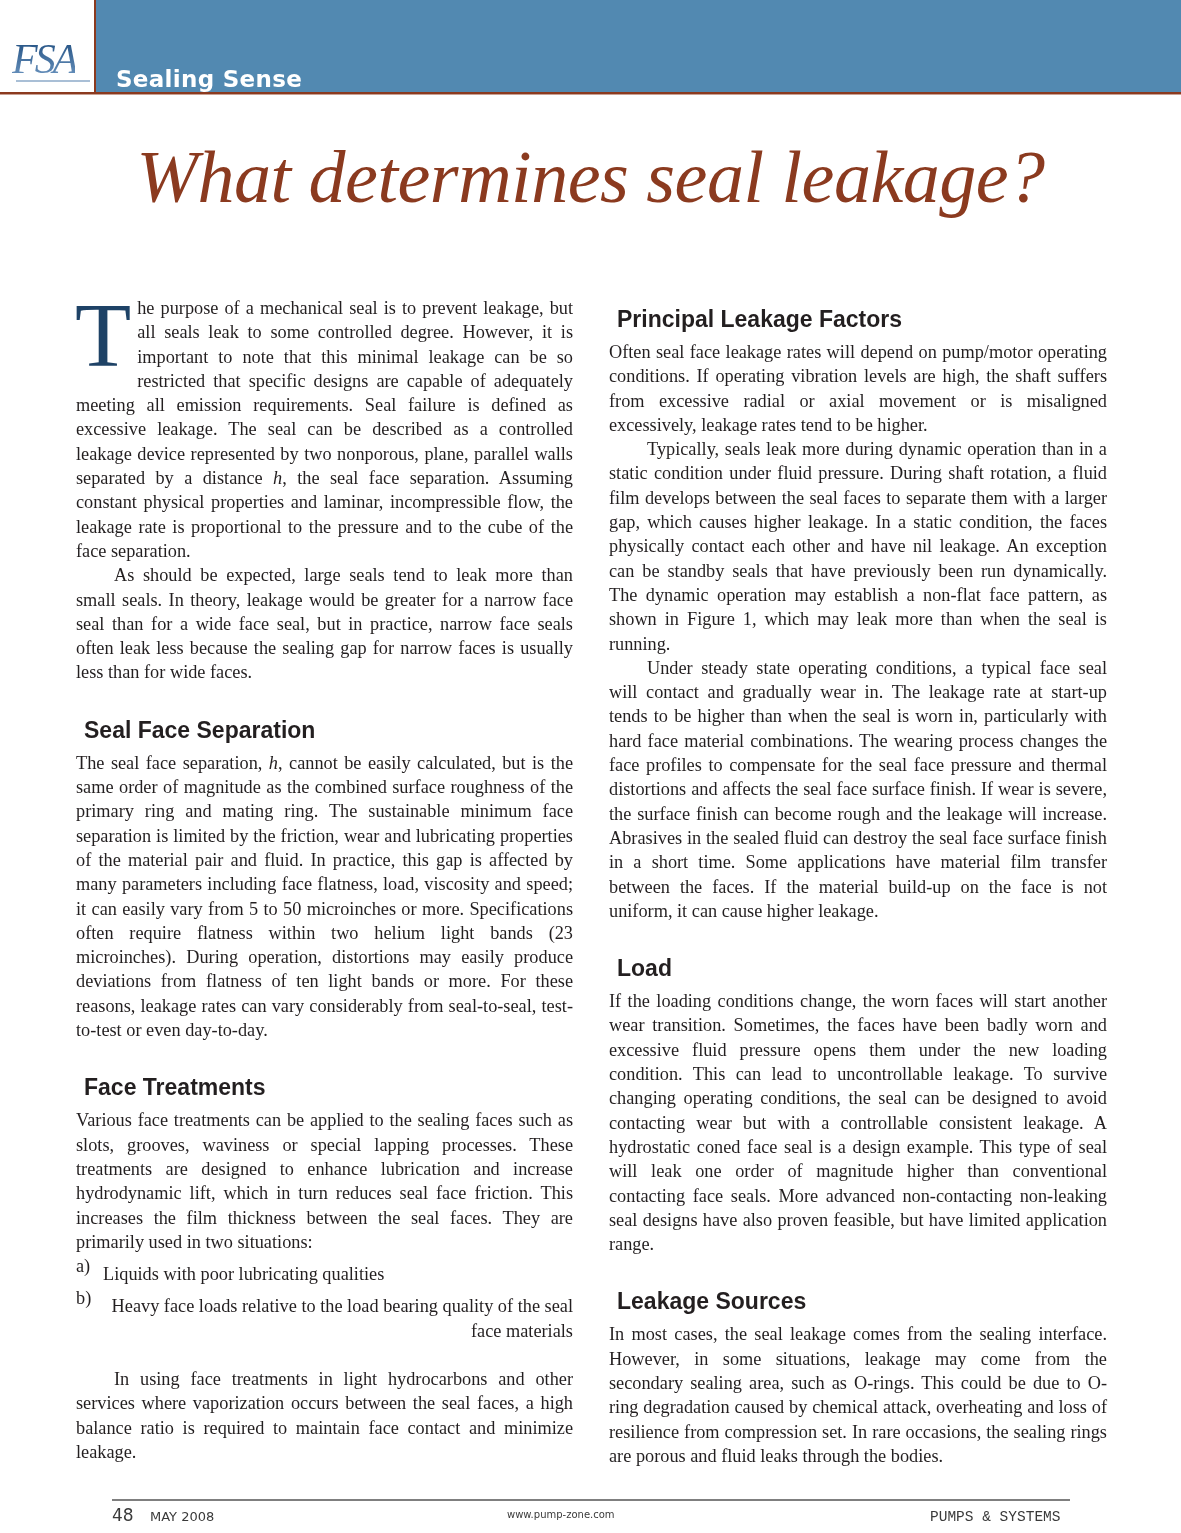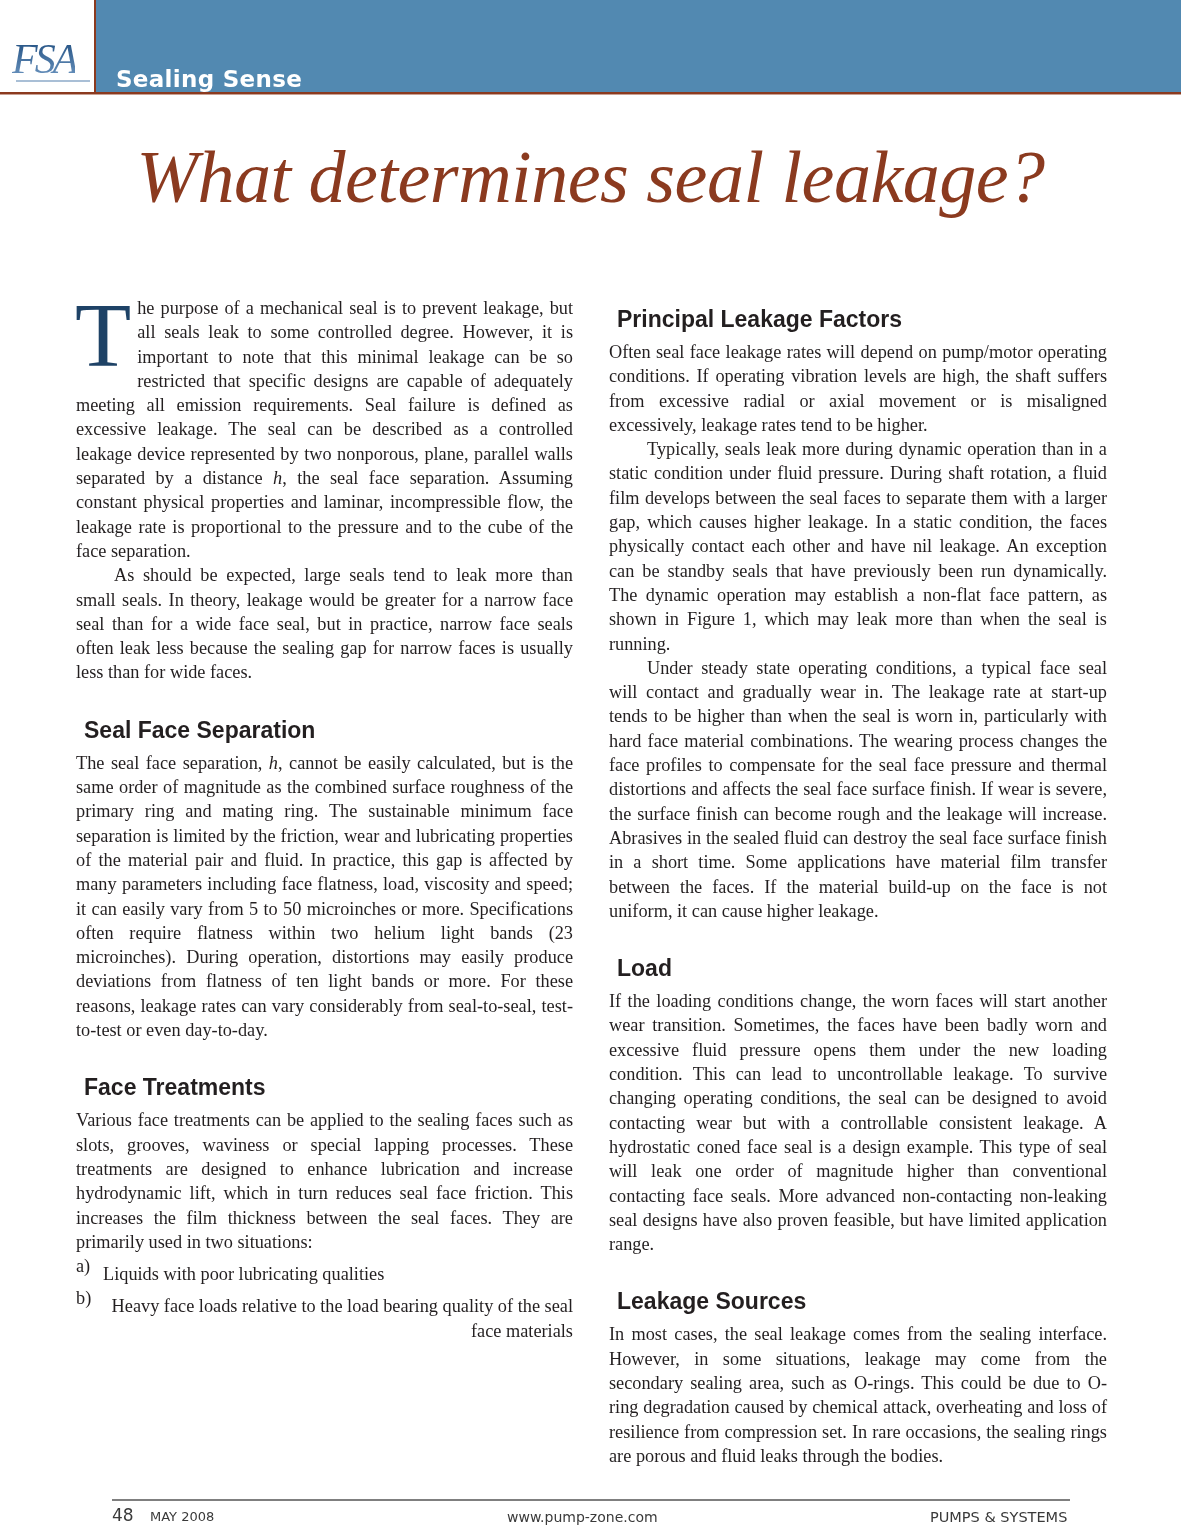--- a/index.html
+++ b/index.html
@@ -113,22 +113,22 @@
       background: #7f7f7f;
     }
     .footer {
       position: absolute; top: 1507px;
       font-family: "DejaVu Sans", "Liberation Sans", sans-serif;
       color: #3a3a3a;
       line-height: 1;
     }
     .footer-page { left: 112px; font-size: 17px; }
     .footer-date { left: 150px; font-size: 13px; top: 1510px; }
-    .footer-url { left: 507px; font-size: 14px; top: 1510px; }
-    .footer-mag { left: 930px; font-size: 14.5px; top: 1510px; }
+    .footer-url { left: 507px; font-size: 10px; top: 1510px; }
+    .footer-mag { left: 930px; font-size: 14.5px; top: 1510px; font-family: Liberation Mono, monospace; }
   </style>
 </head>
 <body>
 
 <div class="banner">
   <div class="logo-box">
     <span class="logo">FSA</span>
     <div class="logo-underline"></div>
   </div>
   <div class="vline"></div>
@@ -153,20 +153,21 @@
   <p>Various face treatments can be applied to the sealing faces such as slots, grooves, waviness or special lapping processes. These treatments are designed to enhance lubrication and increase hydrodynamic lift, which in turn reduces seal face friction. This increases the film thickness between the seal faces. They are primarily used in two situations:</p>
   <div class="list-item">
     <span class="marker">a)</span>
     <span class="text">Liquids with poor lubricating qualities</span>
   </div>
   <div class="list-item">
     <span class="marker">b)</span>
     <span class="text" style="text-align:right;">Heavy face loads relative to the load bearing quality of the seal face materials</span>
   </div>
   <div class="gap"></div>
+  <p class="indent">In using face treatments in light hydrocarbons and other services where vaporization occurs between the seal faces, a high balance ratio is required to maintain face contact and minimize leakage.</p>
 </div>
 
 <div class="col col-right">
   <h2>Principal Leakage Factors</h2>
   <p>Often seal face leakage rates will depend on pump/motor operating conditions. If operating vibration levels are high, the shaft suffers from excessive radial or axial movement or is misaligned excessively, leakage rates tend to be higher.</p>
   <p class="indent">Typically, seals leak more during dynamic operation than in a static condition under fluid pressure. During shaft rotation, a fluid film develops between the seal faces to separate them with a larger gap, which causes higher leakage. In a static condition, the faces physically contact each other and have nil leakage. An exception can be standby seals that have previously been run dynamically. The dynamic operation may establish a non-flat face pattern, as shown in Figure 1, which may leak more than when the seal is running.</p>
   <p class="indent">Under steady state operating conditions, a typical face seal will contact and gradually wear in. The leakage rate at start-up tends to be higher than when the seal is worn in, particularly with hard face material combinations. The wearing process changes the face profiles to compensate for the seal face pressure and thermal distortions and affects the seal face surface finish. If wear is severe, the surface finish can become rough and the leakage will increase. Abrasives in the sealed fluid can destroy the seal face surface finish in a short time. Some applications have material film transfer between the faces. If the material build-up on the face is not uniform, it can cause higher leakage.</p>
 
   <div class="gap"></div>
   <h2>Load</h2>

